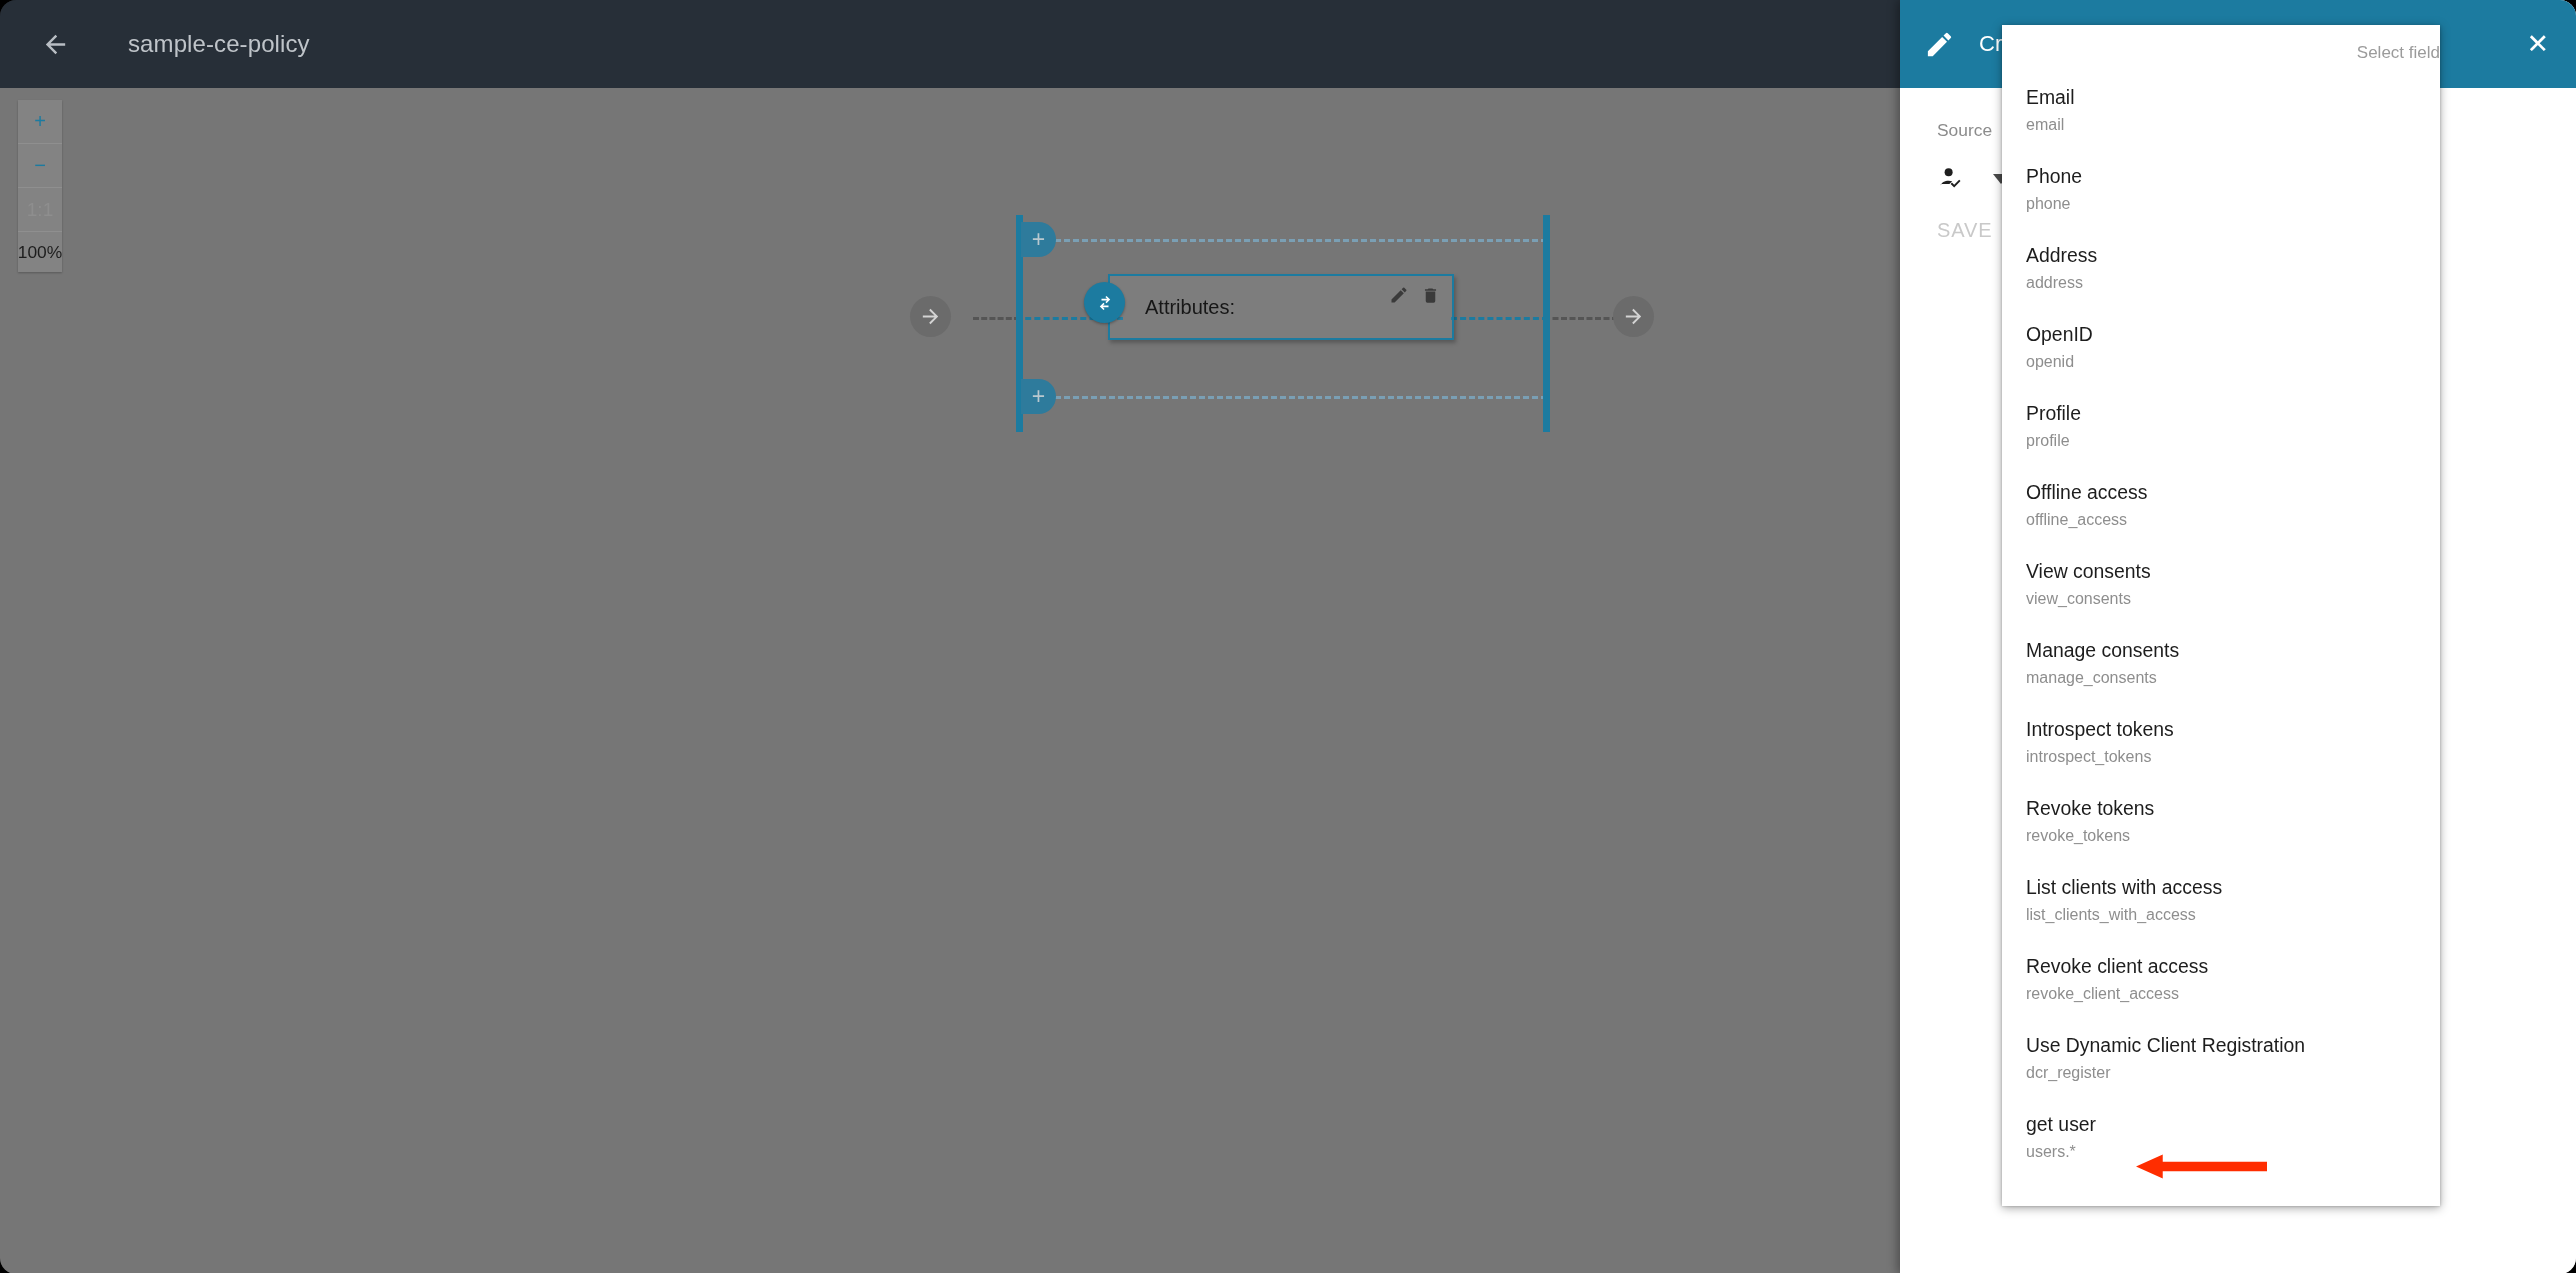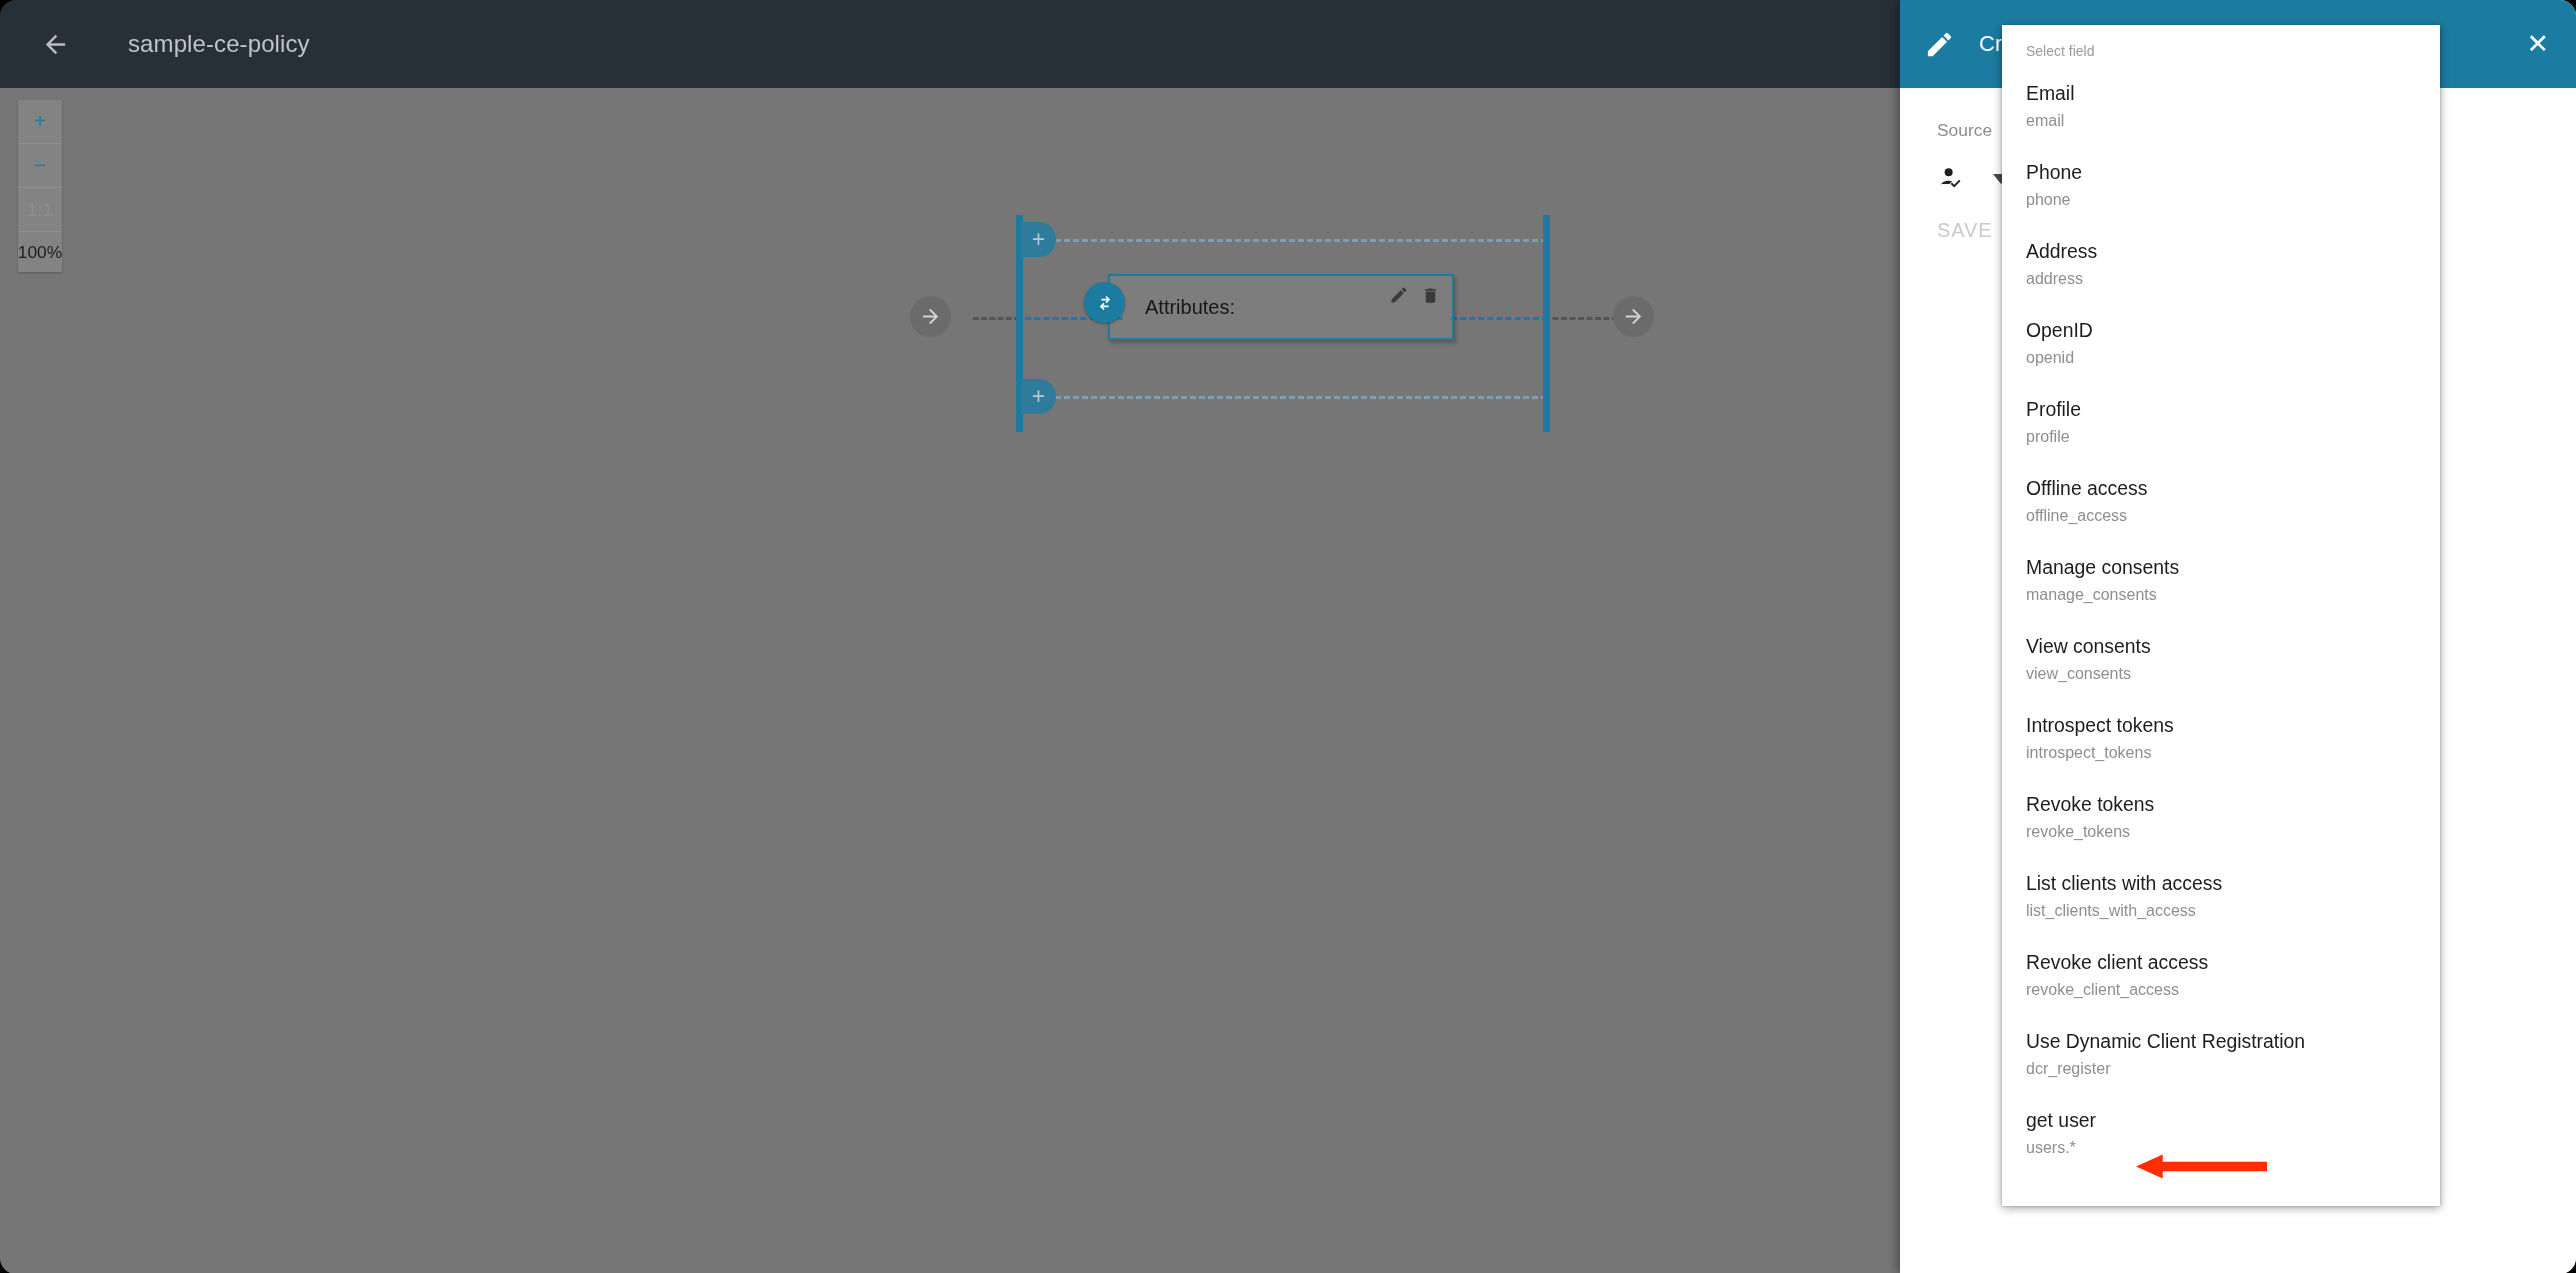--- a/index.html
+++ b/index.html
@@ -179,22 +179,23 @@
   .dropdown {
     position: absolute;
     left: 2002px; top: 25.4px;
     width: 438px; height: 1181px;
     background: #fff;
     box-shadow: 0 2px 9.4px rgba(0,0,0,.35), 0 0.7px 2.7px rgba(0,0,0,.25);
     overflow: hidden;
     z-index: 30;
   }
   .dd-placeholder {
-    font-size: 14px; color: #9b9b9b;
+    font-size: 17px; color: #9b9b9b;
     padding: 17.4px 0 0 24px;
+    text-align: right;
   }
   .dd-item {
     padding: 6.7px 0 6.7px 24px;
     height: 79px;
     cursor: pointer;
     display: flex; flex-direction: column; justify-content: flex-end;
   }
   .dd-item-label { font-size: 19.4px; color: #1d1d1d; line-height: 1.25; }
   .dd-item-value { font-size: 16px; color: #8e8e8e; line-height: 1.35; margin-top: 4px; }
 
@@ -336,26 +337,26 @@
         </div>
         <div class="dd-item">
           <div class="dd-item-label">Profile</div>
           <div class="dd-item-value">profile</div>
         </div>
         <div class="dd-item">
           <div class="dd-item-label">Offline access</div>
           <div class="dd-item-value">offline_access</div>
         </div>
         <div class="dd-item">
+          <div class="dd-item-label">View consents</div>
+          <div class="dd-item-value">view_consents</div>
+        </div>
+        <div class="dd-item">
           <div class="dd-item-label">Manage consents</div>
           <div class="dd-item-value">manage_consents</div>
-        </div>
-        <div class="dd-item">
-          <div class="dd-item-label">View consents</div>
-          <div class="dd-item-value">view_consents</div>
         </div>
         <div class="dd-item">
           <div class="dd-item-label">Introspect tokens</div>
           <div class="dd-item-value">introspect_tokens</div>
         </div>
         <div class="dd-item">
           <div class="dd-item-label">Revoke tokens</div>
           <div class="dd-item-value">revoke_tokens</div>
         </div>
         <div class="dd-item">

